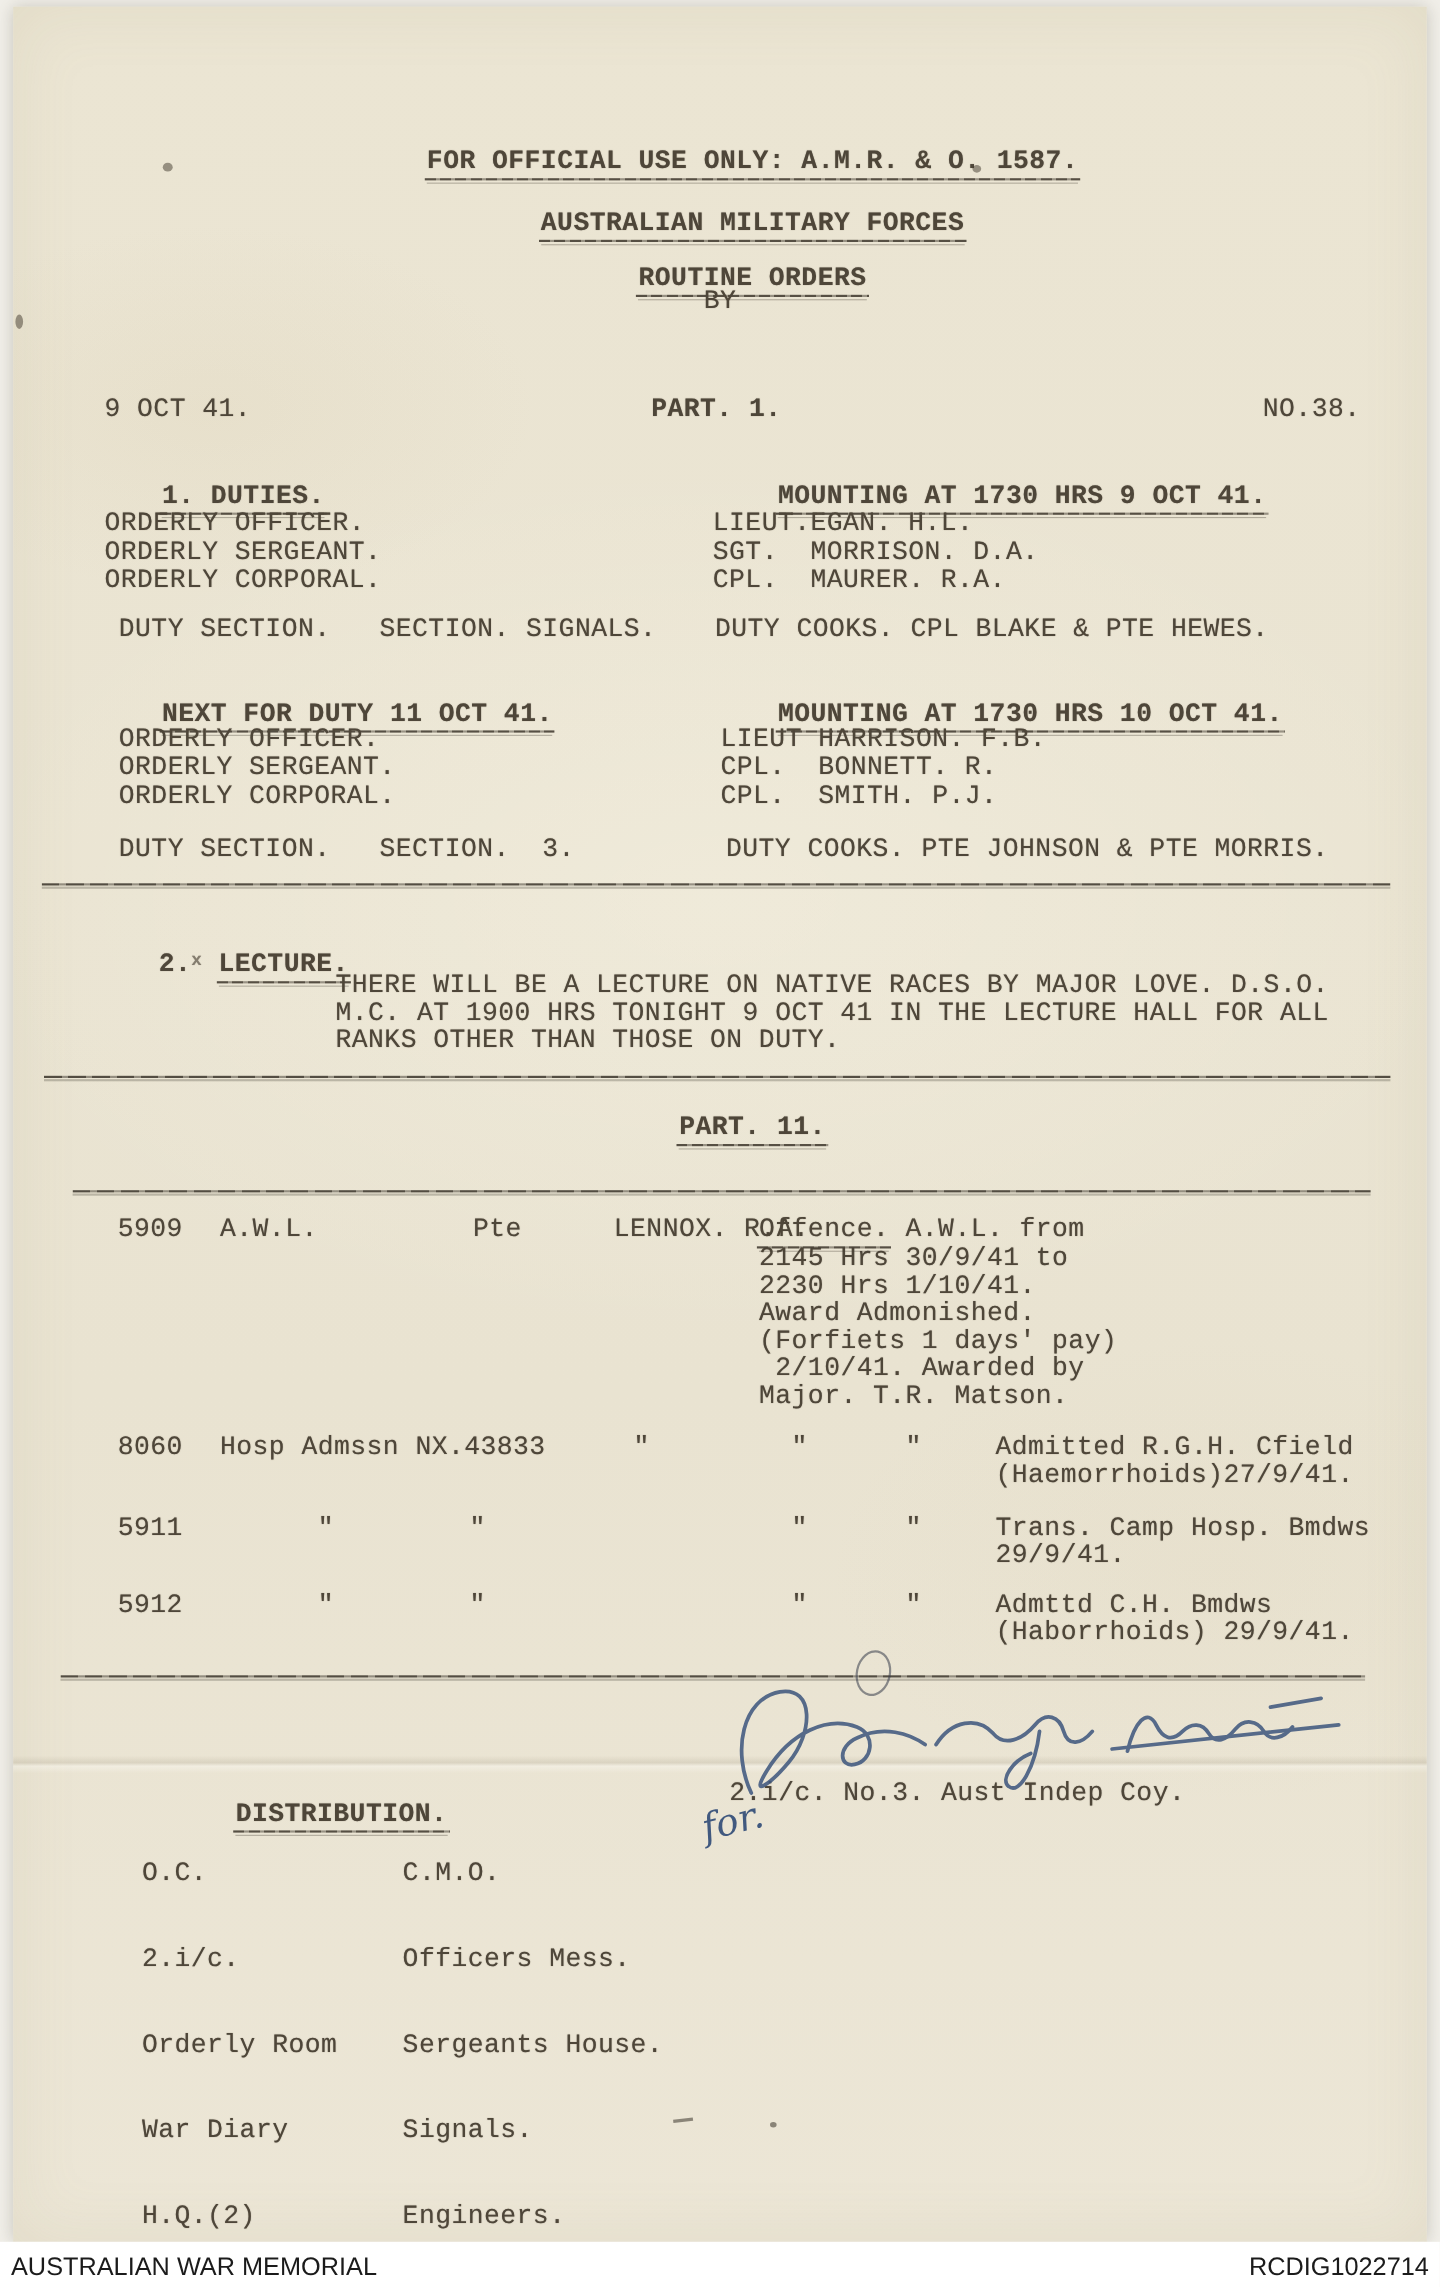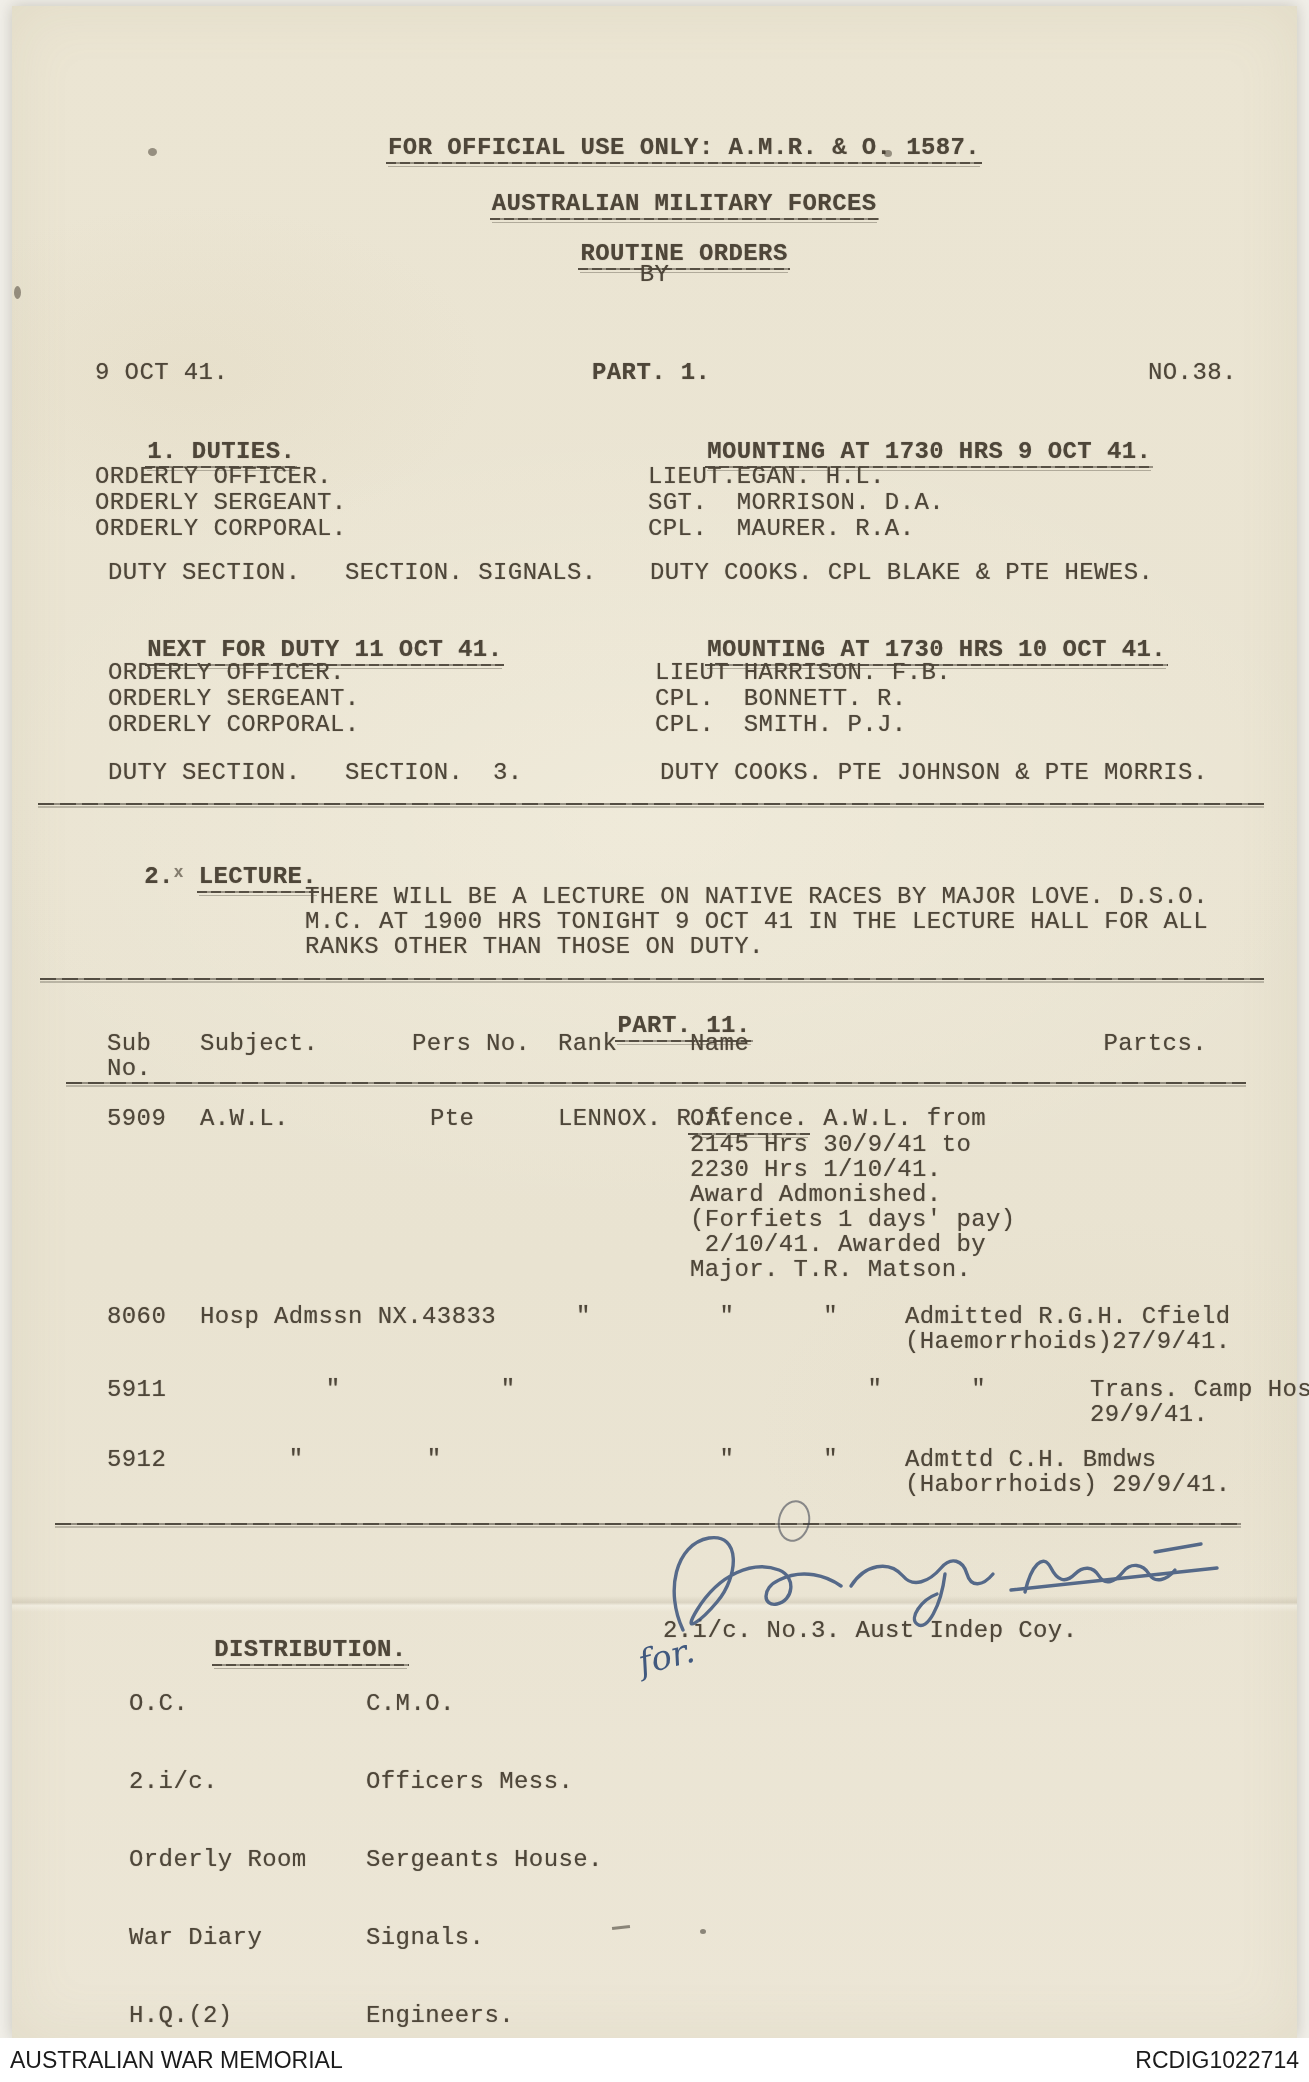--- a/index.html
+++ b/index.html
@@ -118,29 +118,20 @@
   <div class="t" style="top:884px;left:305px;line-height:25px;">THERE WILL BE A LECTURE ON NATIVE RACES BY MAJOR LOVE. D.S.O.
 M.C. AT 1900 HRS TONIGHT 9 OCT 41 IN THE LECTURE HALL FOR ALL
 RANKS OTHER THAN THOSE ON DUTY.</div>
 
   <div class="rule" style="top:978px;left:40px;width:1224px;"></div>
 
   <div class="t center bold" style="top:988px;">
     <span class="u">PART. 11.</span>
   </div>
 
-  <div class="row lh24" style="top:1031px;">
-    <div class="t2 c-sub lh24">Sub
-No.</div>
-    <div class="t2 lh24">Subject.</div>
-    <div class="t2 lh24">Pers No.</div>
-    <div class="t2 lh24">Rank</div>
-    <div class="t2 lh24">Name</div>
-    <div class="t2 c-partcs-h lh24">Partcs.</div>
-  </div>
 
   <div class="rule" style="top:1082px;left:66px;width:1180px;"></div>
 
   <div class="row" style="top:1106px;">
     <div class="t2 c-sub">5909</div>
     <div class="t2">A.W.L.</div>
     <div class="t2 c-rank">Pte</div>
     <div class="t2">LENNOX. R.A.</div>
     <div class="t2"><span class="u">Offence.</span><span> A.W.L. from
 2145 Hrs 30/9/41 to
@@ -154,21 +145,21 @@
   <div class="row" style="top:1304px;">
     <div class="t2 c-sub">8060</div>
     <div class="t2">Hosp Admssn NX.43833</div>
     <div class="t2"></div>
     <div class="t2 c-rank">"</div>
     <div class="t2">  "      "</div>
     <div class="t2">Admitted R.G.H. Cfield
 (Haemorrhoids)27/9/41.</div>
   </div>
 
-  <div class="row" style="top:1377px;gap:37px;">
+  <div class="row" style="top:1377px;">
     <div class="t2 c-sub">5911</div>
     <div class="t2">      "</div>
     <div class="t2"> "</div>
     <div class="t2 c-rank"></div>
     <div class="t2">  "      "</div>
     <div class="t2">Trans. Camp Hosp. Bmdws
 29/9/41.</div>
   </div>
 
   <div class="row" style="top:1447px;">

